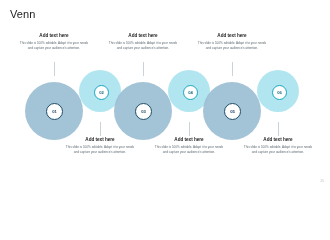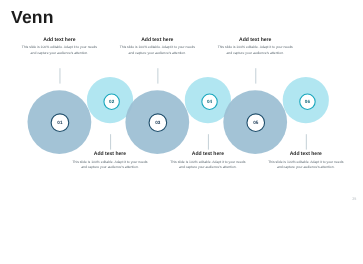--- a/index.html
+++ b/index.html
@@ -16,22 +16,22 @@
   }
   .slide {
     position: absolute;
     inset: 0;
     background: #ffffff;
   }
   .title {
     position: absolute;
     left: 10px;
     top: 8px;
-    font-size: 16px;
-    font-weight: bold;
+    font-size: 11px;
+    font-weight: normal;
     color: #1c1c1c;
     letter-spacing: 0.1px;
   }
   
   .tblock {
     position: absolute;
     width: 72px;
     text-align: center;
   }
   .tblock .hd {

